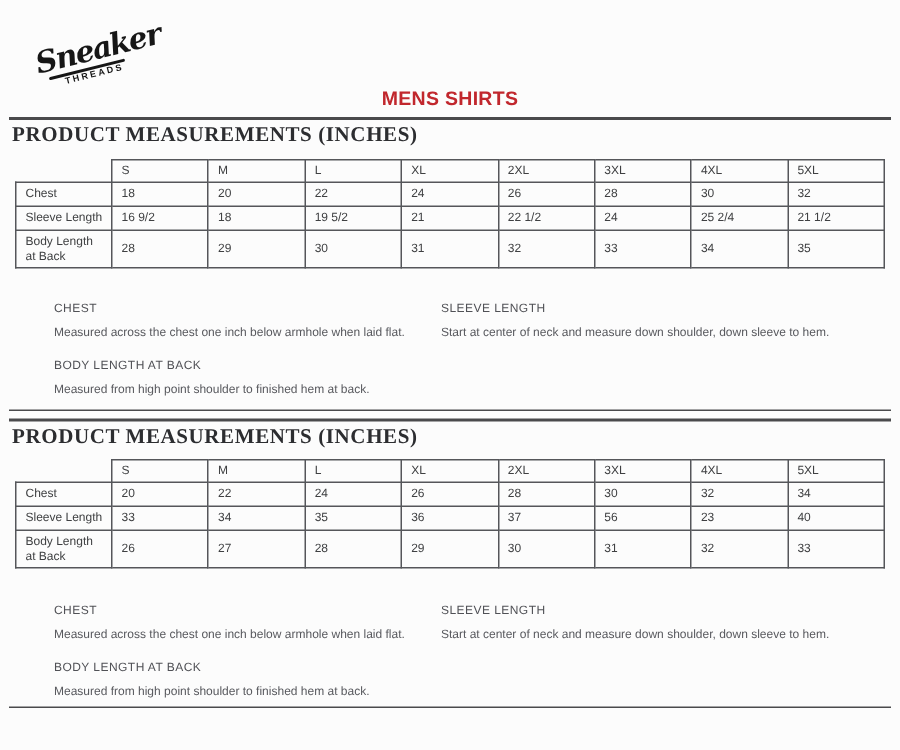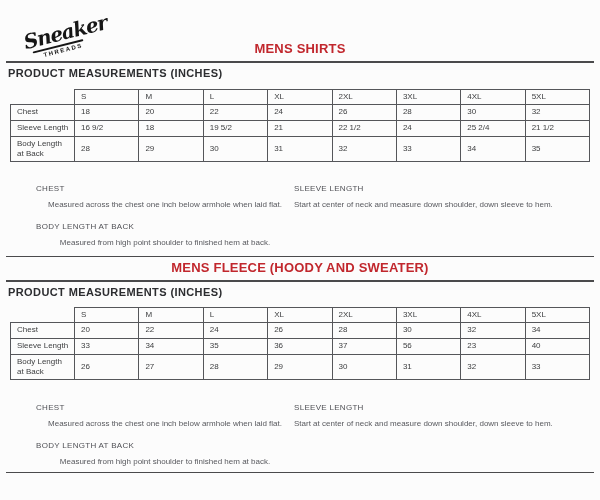--- a/index.html
+++ b/index.html
@@ -45,39 +45,40 @@
 
   
   .section-title {
     text-align: center;
     font-size: 13px;
     font-weight: 700;
     line-height: 14px;
     color: #c1272d;
     letter-spacing: .2px;
   }
-  .first-title { padding-top: 42px; }
+  .first-title { padding-top: 59px; }
   .rule {
     height: 1.6px;
     background: #4a4a4c;
     margin: 0 6px;
   }
   .rule-1 { margin-top: 5px; }
   .rule-2 { margin-top: 7px; }
   .rule-3 { margin-top: 5px; }
   .rule-bottom { margin-top: 4px; }
   .title-2 { margin-top: 4px; }
 
   .subheading {
-    font-size: 11px;
+    font-size: 14px;
     font-weight: 700;
     line-height: 11px;
     letter-spacing: .4px;
     color: #2c2d30;
     margin: 5px 8px 0;
+    font-family: Liberation Serif, serif;
   }
   .subheading-2 { margin-top: 5px; }
 
   
   .size-table {
     width: 580px;
     margin: 10px auto 0;
     border-collapse: collapse;
     table-layout: fixed;
     font-size: 8px;
@@ -109,21 +110,21 @@
   .defs-left { width: 258px; flex: none; }
   .defs-right { width: 272px; flex: none; }
   .def + .def { margin-top: 11px; }
   .def-term {
     line-height: 10px;
     margin-bottom: 4px;
     letter-spacing: .3px;
     color: #505156;
   }
   .def-desc { line-height: 13px; }
-  .defs-left .def-desc { white-space: nowrap; text-align: center; }
+  .defs-left .def-desc { white-space: nowrap; }
 </style>
 </head>
 <body>
 
 <div class="logo">
   <span class="logo-script">Sneaker</span>
   <div class="logo-swash"></div>
   <span class="logo-sub">THREADS</span>
 </div>
 
@@ -209,21 +210,20 @@
       <div class="def">
         <div class="def-term">SLEEVE LENGTH</div>
         <div class="def-desc">Start at center of neck and measure down shoulder, down sleeve to hem.</div>
       </div>
     </div>
   </div>
 </section>
 
 <section>
   <div class="rule rule-2"></div>
-  <h1 class="section-title title-2">MENS FLEECE (HOODY AND SWEATER)</h1>
   <div class="rule rule-3"></div>
   <h2 class="subheading subheading-2">PRODUCT MEASUREMENTS (INCHES)</h2>
 
   <table class="size-table table-2">
     <colgroup>
       <col style="width:64px">
       <col>
         <col>
         <col>
         <col>

